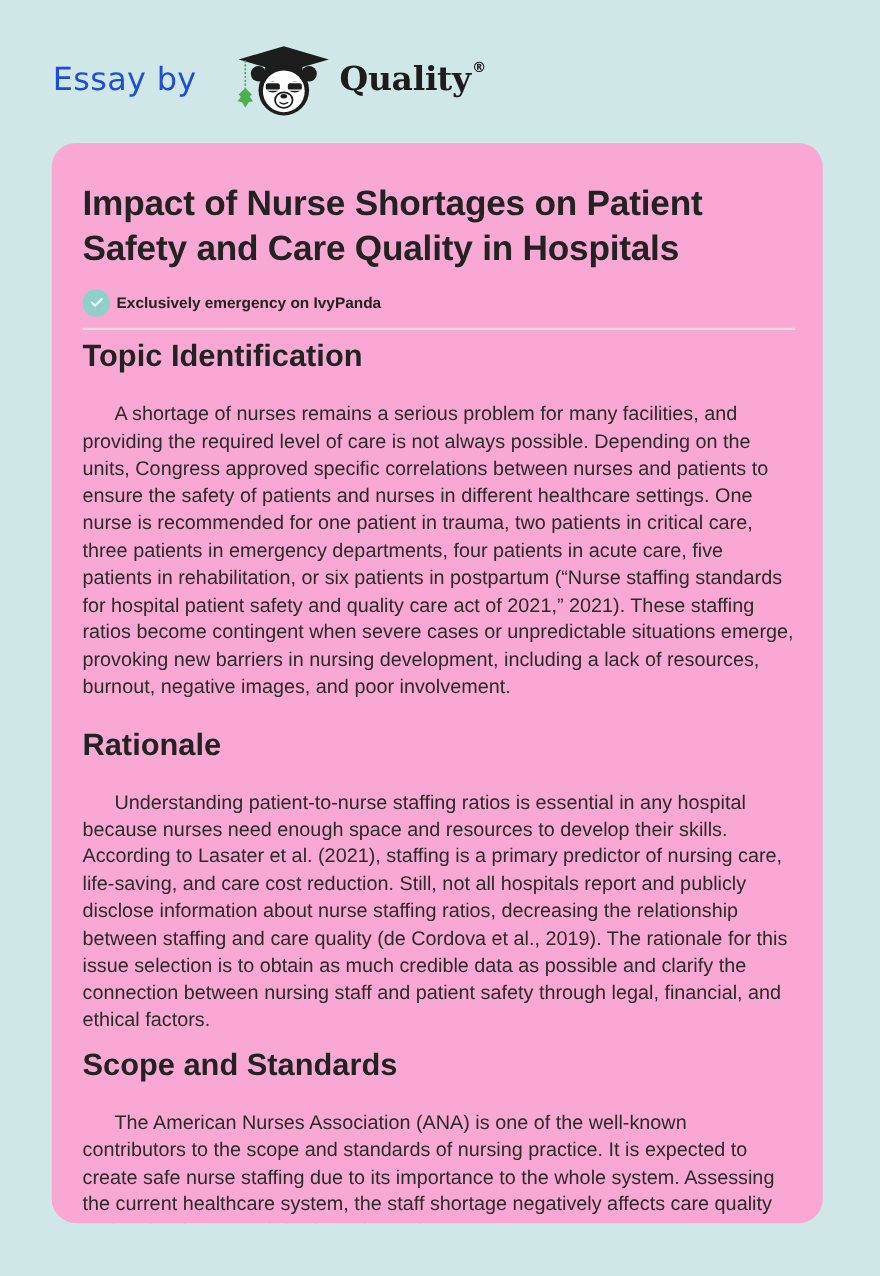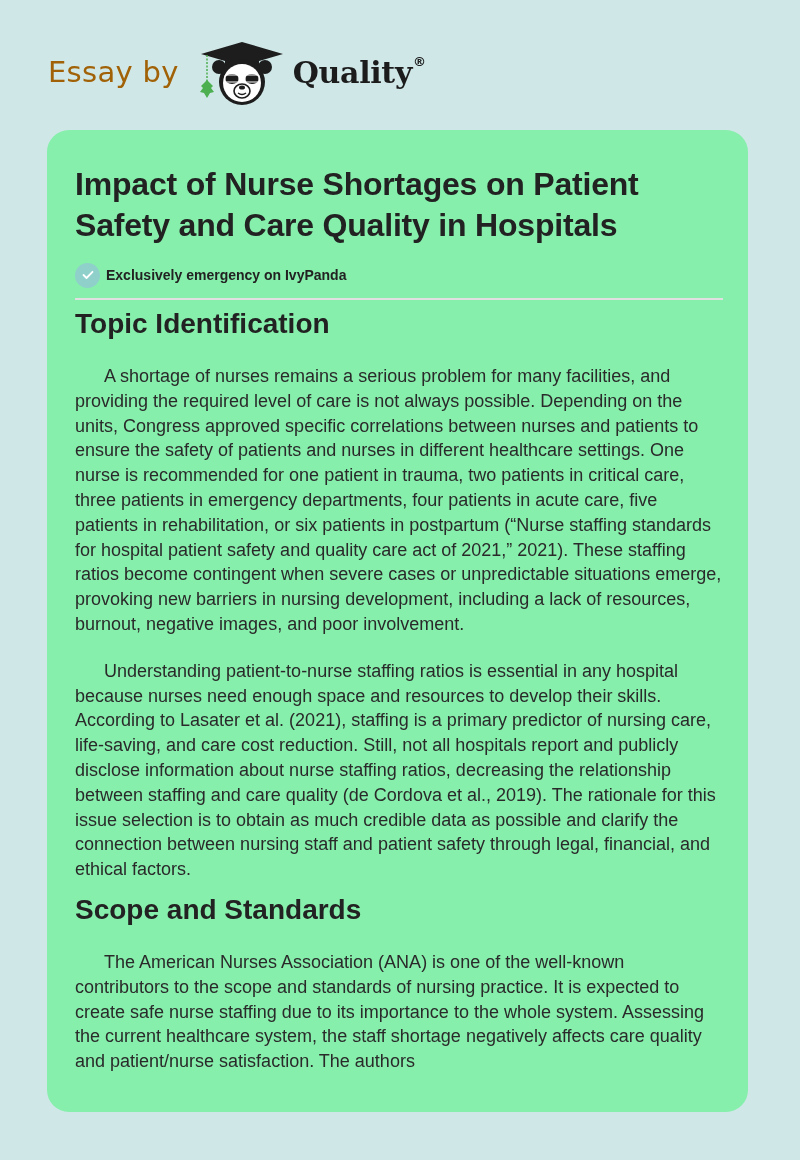--- a/index.html
+++ b/index.html
@@ -19,23 +19,23 @@
       position: absolute;
       left: 48px;
       top: 36px;
       height: 72px;
       display: flex;
       align-items: center;
     }
     .brand-prefix {
       font-family: "DejaVu Sans", sans-serif;
       font-size: 29px;
-      color: #a16207;
+      color: #1d4ed8;
       letter-spacing: 0.3px;
-      margin-right: 20px;
+      margin-right: 36px;
     }
     .brand-logo {
       width: 86px;
       height: 72px;
       margin-right: 8px;
     }
     .brand-name {
       font-family: "DejaVu Serif", serif;
       font-weight: bold;
       font-size: 30px;
@@ -50,21 +50,21 @@
       margin-left: 1px;
       position: relative;
       top: -6px;
     }
     .card {
       position: absolute;
       left: 47px;
       top: 130px;
       width: 701px;
       height: 982px;
-      background: #86efac;
+      background: #f9a8d4;
       border-radius: 22px;
       overflow: hidden;
     }
     .card-inner {
       position: absolute;
       left: 28px;
       top: 0;
       width: 648px;
     }
     .title {
@@ -170,18 +170,19 @@
         </svg>
       </span>
       <span class="exclusive-text">Exclusively emergency on IvyPanda</span>
     </div>
 
     <div class="divider"></div>
 
     <h2 class="section-title s1-title">Topic Identification</h2>
     <p class="paragraph s1-para">A shortage of nurses remains a serious problem for many facilities, and providing the required level of care is not always possible. Depending on the units, Congress approved specific correlations between nurses and patients to ensure the safety of patients and nurses in different healthcare settings. One nurse is recommended for one patient in trauma, two patients in critical care, three patients in emergency departments, four patients in acute care, five patients in rehabilitation, or six patients in postpartum (“Nurse staffing standards for hospital patient safety and quality care act of 2021,” 2021). These staffing ratios become contingent when severe cases or unpredictable situations emerge, provoking new barriers in nursing development, including a lack of resources, burnout, negative images, and poor involvement.</p>
 
+    <h2 class="section-title s2-title">Rationale</h2>
     <p class="paragraph s2-para">Understanding patient-to-nurse staffing ratios is essential in any hospital because nurses need enough space and resources to develop their skills. According to Lasater et al. (2021), staffing is a primary predictor of nursing care, life-saving, and care cost reduction. Still, not all hospitals report and publicly disclose information about nurse staffing ratios, decreasing the relationship between staffing and care quality (de Cordova et al., 2019). The rationale for this issue selection is to obtain as much credible data as possible and clarify the connection between nursing staff and patient safety through legal, financial, and ethical factors.</p>
 
     <h2 class="section-title s3-title">Scope and Standards</h2>
     <p class="paragraph s3-para">The American Nurses Association (ANA) is one of the well-known contributors to the scope and standards of nursing practice. It is expected to create safe nurse staffing due to its importance to the whole system. Assessing the current healthcare system, the staff shortage negatively affects care quality and patient/nurse satisfaction. The authors</p>
   </div>
 </div>
 
 </body></html>

